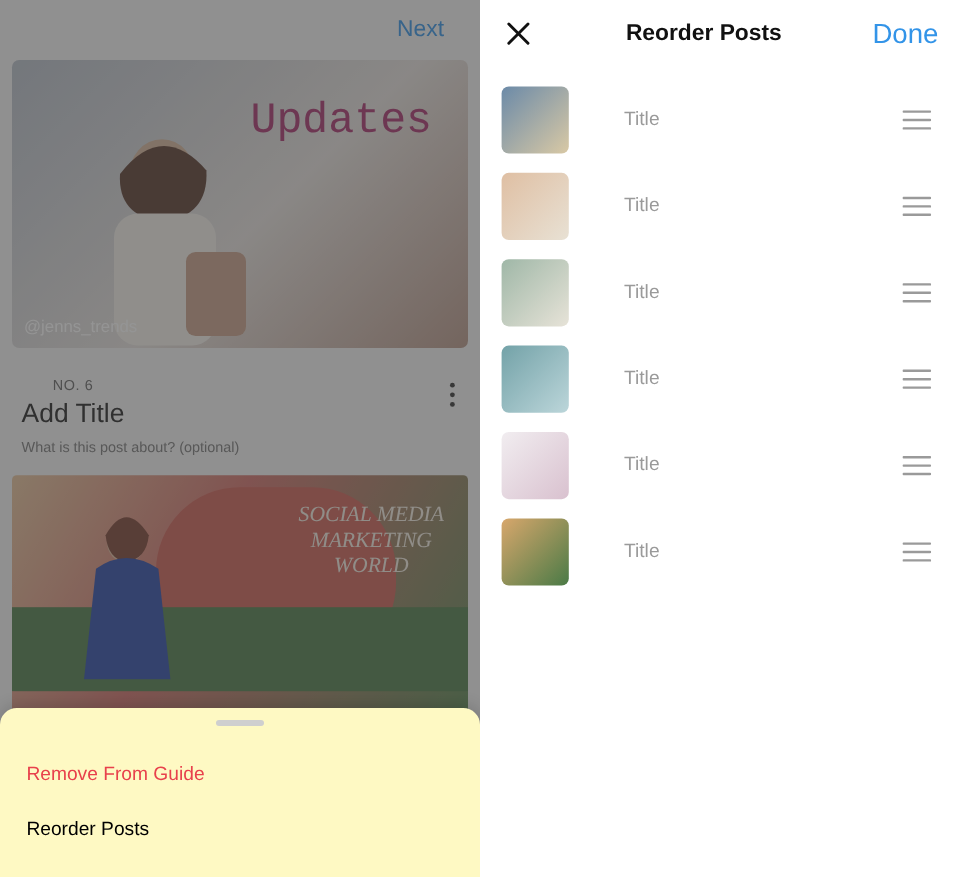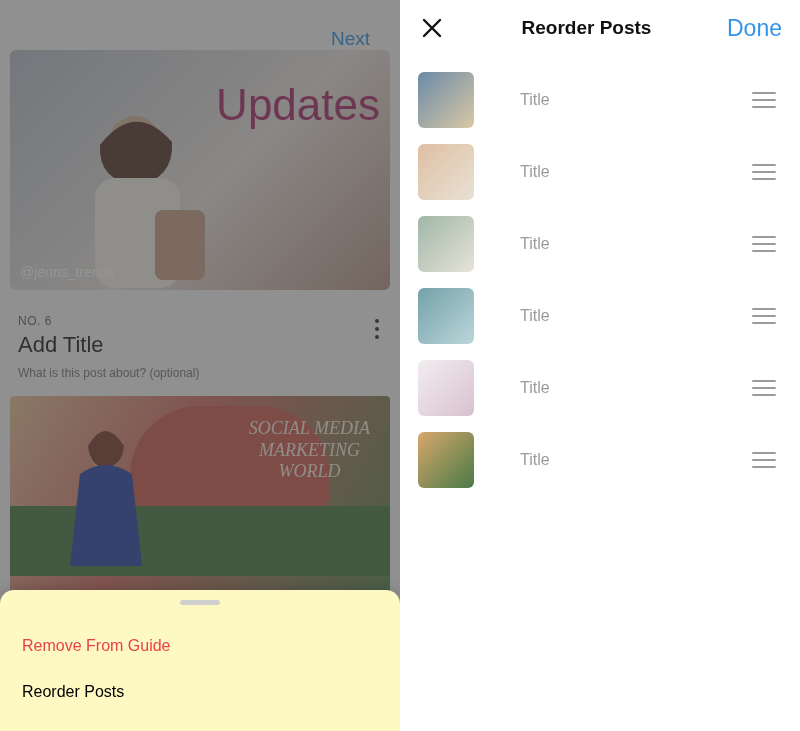--- a/index.html
+++ b/index.html
@@ -3,31 +3,31 @@
 <meta charset="utf-8">
 <style>
   * { box-sizing: border-box; margin: 0; padding: 0; }
   html, body { width: 800px; height: 731px; font-family: -apple-system, "Helvetica Neue", Arial, sans-serif; background: #fff; overflow: hidden; }
   .stage { position: relative; width: 800px; height: 731px; }
 
   
   .left { position: absolute; left: 0; top: 0; width: 400px; height: 731px; background: #f5f5f5; }
   .left-content { position: relative; width: 100%; height: 100%; overflow: hidden; }
 
-  .top-bar { height: 50px; display: flex; align-items: flex-end; justify-content: flex-end; padding: 0 30px; }
+  .top-bar { height: 50px; display: flex; align-items: center; justify-content: flex-end; padding: 0 30px; }
   .next { color: #3394e8; font-size: 19px; font-weight: 500; }
 
   .hero { position: relative; width: 95%; margin: 0 auto; height: 240px; border-radius: 6px; overflow: hidden; background: linear-gradient(135deg,#b7bfca 0%, #e8e3df 55%, #b89788 100%); }
   .hero-tag { position: absolute; left: 10px; bottom: 10px; color: #fff; font-size: 14px; }
-  .hero-script { position: absolute; right: 10px; top: 30px; font-family: Liberation Sans, sans-serif; font-size: 44px; color: #a8326e; }
+  .hero-script { position: absolute; right: 30px; top: 30px; font-family: Liberation Mono, monospace; font-size: 36px; color: #a8326e; }
   .hero-person { position: absolute; left: 30px; bottom: 0; width: 200px; height: 200px; }
 
   .post-block { padding: 24px 18px 0 18px; }
   .post-head { display: flex; justify-content: space-between; align-items: flex-start; }
-  .no { font-size: 12px; letter-spacing: 0.5px; color: #666; margin-bottom: 4px; }
+  .no { font-size: 12px; letter-spacing: 0.5px; color: #666; margin-bottom: 4px; text-align: center; }
   .add-title { font-size: 22px; font-weight: 400; color: #222; }
   .about { margin-top: 8px; font-size: 12px; color: #7a7a7a; }
   .kebab { font-size: 20px; color: #333; line-height: 1; padding: 4px 2px; }
 
   .post-img { margin-top: 16px; width: 95%; height: 210px; margin-left: auto; margin-right: auto; background: linear-gradient(120deg,#e7c39b 0%, #d3706a 40%, #5a8a54 100%); border-radius: 4px; position: relative; overflow: hidden; }
   .pi-text { position: absolute; right: 20px; top: 22px; font-family: Georgia, serif; font-style: italic; color: #f5efe4; font-size: 18px; line-height: 1.2; text-align: center; }
 
   .scrim { position: absolute; inset: 0; background: rgba(60,60,60,0.55); pointer-events: none; }
 
   .sheet { position: absolute; left: 0; bottom: 0; width: 100%; background: #fef9c3; border-top-left-radius: 14px; border-top-right-radius: 14px; padding: 10px 22px 16px; box-shadow: 0 -2px 12px rgba(0,0,0,0.15); }

